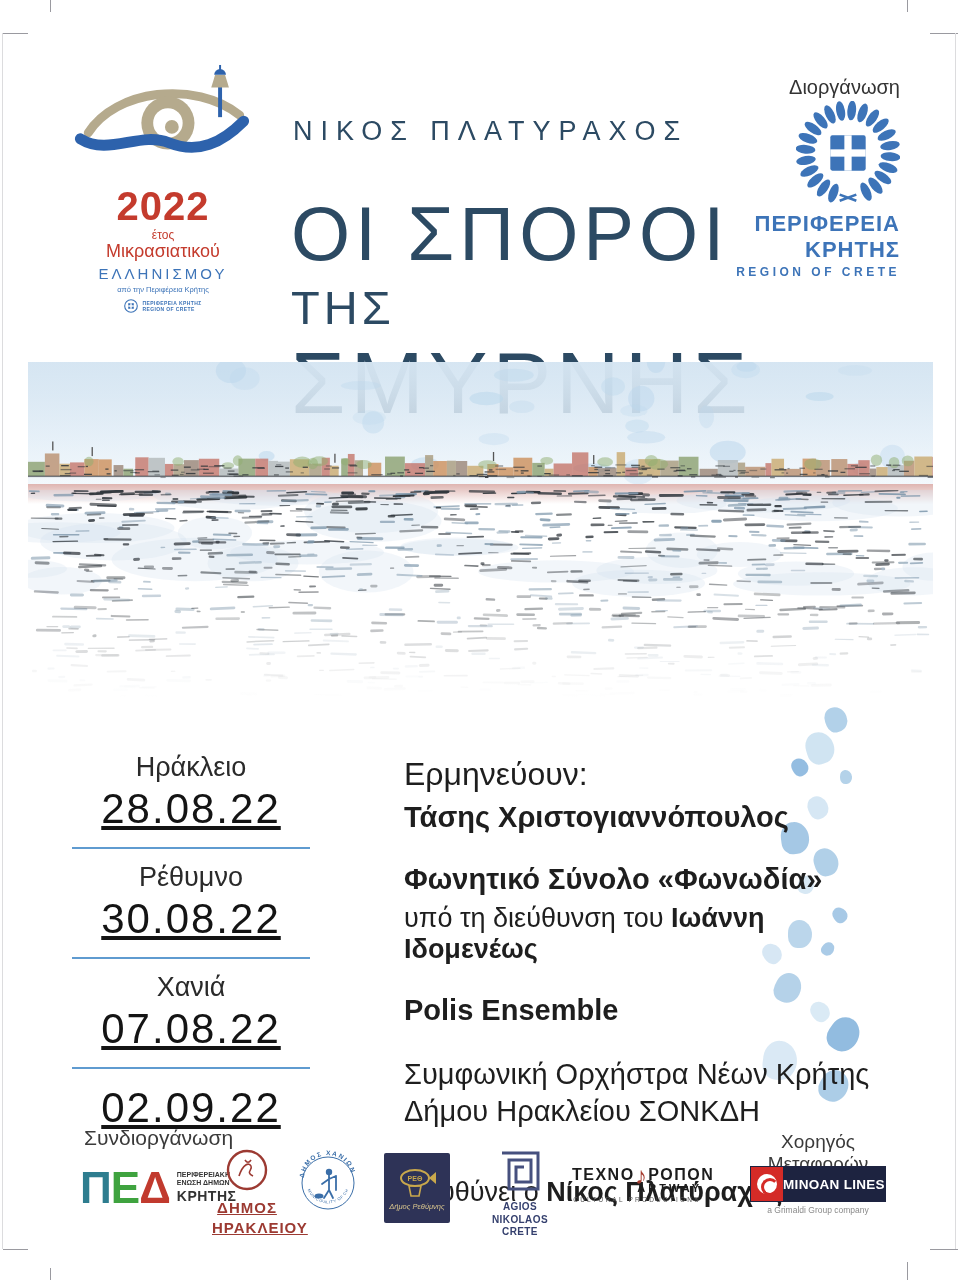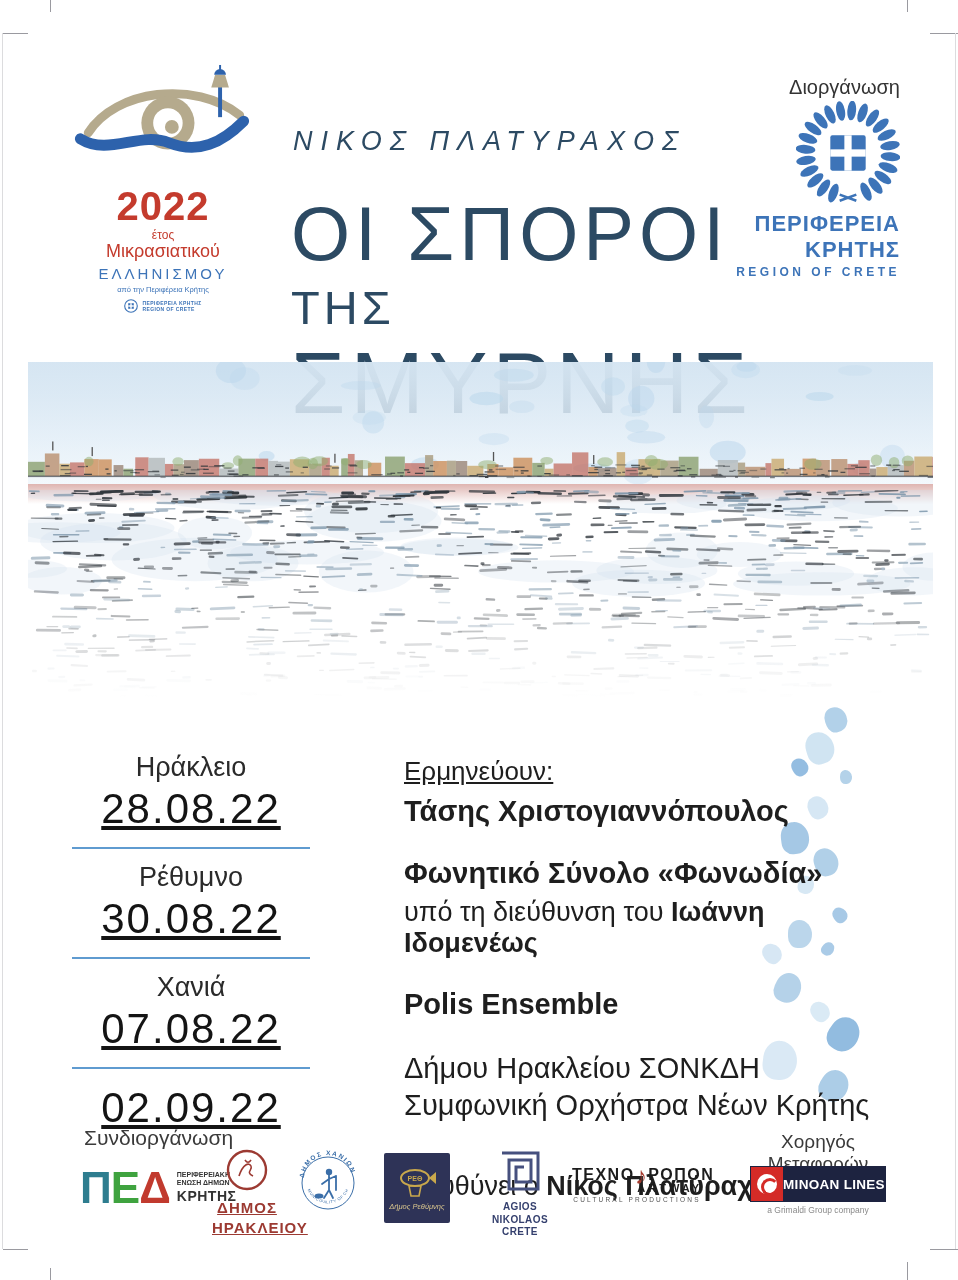--- a/index.html
+++ b/index.html
@@ -14,21 +14,21 @@
   
   .year-logo{left:72px;top:64px;width:182px;text-align:center;}
   .year-num{font-size:40px;font-weight:800;color:#c43b2d;letter-spacing:1px;line-height:1;margin-top:-6px;}
   .year-etos{font-size:12px;color:#c43b2d;margin-top:2px;}
   .year-mikr{font-size:18px;color:#c43b2d;line-height:1.05;}
   .year-ell{font-size:15px;color:#3d74b8;letter-spacing:3px;margin-top:4px;}
   .year-sub{font-size:7.5px;color:#3d74b8;margin-top:3px;}
   .year-mini{display:flex;justify-content:center;align-items:center;gap:4px;margin-top:5px;}
   .year-mini-txt{font-size:5px;color:#3d74b8;text-align:left;line-height:1.2;font-weight:700;letter-spacing:.4px;}
   
-  .composer{left:293px;top:126px;font-size:27px;letter-spacing:8px;color:#2c4a63;font-weight:500;font-style:italic;}
+  .composer{left:293px;top:116px;font-size:27px;letter-spacing:8px;color:#2c4a63;font-weight:500;}
   .title{left:291px;top:196px;color:#2c4a63;line-height:1;}
   .title .t1{font-size:76px;letter-spacing:5px;font-weight:400;}
   .title .t2{font-size:47px;letter-spacing:4px;font-weight:400;margin-top:12px;}
   .title .t3{font-size:88px;letter-spacing:5px;font-weight:400;margin-top:8px;}
   
   .organizer{left:700px;top:76px;width:200px;text-align:right;}
   .org-label{font-size:20px;color:#333;}
   .org-name{font-size:22px;font-weight:800;color:#3d74b8;letter-spacing:1px;margin-top:2px;}
   .org-sub{font-size:12px;font-weight:700;color:#3d74b8;letter-spacing:3.5px;margin-top:2px;}
   
@@ -43,21 +43,21 @@
        background:linear-gradient(180deg,rgba(255,255,255,0),#ffffff 85%);}
   
   .blob{position:absolute;border-radius:52% 60% 55% 45%;}
   
   .schedule{left:72px;top:752px;width:238px;display:flex;flex-direction:column;align-items:center;}
   .sch-city{font-size:27px;color:#2a2a2a;font-weight:400;}
   .sch-date{font-size:42px;color:#141414;font-weight:500;letter-spacing:2px;margin-top:2px;text-decoration:underline;}
   .sch-sep{width:238px;height:2px;background:#5f9bd0;margin:14px 0 13px 0;}
   
   .program{left:404px;top:756px;width:470px;}
-  .p-label{font-size:26px;text-decoration:underline;}
+  .p-label{font-size:32px;}
   .p-name{font-size:29px;font-weight:600;margin-top:8px;}
   .p-choir{font-size:29px;font-weight:700;margin-top:29px;}
   .p-dir{font-size:27px;margin-top:7px;}
   .p-dir b{font-weight:700;}
   .p-ens{font-size:29px;font-weight:700;margin-top:29px;}
   .p-orch{font-size:29px;font-weight:500;margin-top:29px;line-height:1.28;}
   .p-cond{font-size:27px;margin-top:47px;}
   .p-cond b{font-weight:700;}
   
   .coorg-label{left:84px;top:1126px;font-size:21px;color:#3a3a3a;}
@@ -1399,22 +1399,22 @@
   </div>
 </div>
 
 <div class="abs program">
   <div class="p-label">Ερμηνεύουν:</div>
   <div class="p-name">Τάσης Χριστογιαννόπουλος</div>
   <div class="p-choir">Φωνητικό Σύνολο «Φωνωδία»</div>
   <div class="p-dir"><span>υπό τη διεύθυνση του </span><b>Ιωάννη Ιδομενέως</b></div>
   <div class="p-ens">Polis Ensemble</div>
   <div class="p-orch">
+    <div>Συμφωνική Ορχήστρα Νέων Κρήτης</div>
     <div>Δήμου Ηρακλείου ΣΟΝΚΔΗ</div>
-    <div>Συμφωνική Ορχήστρα Νέων Κρήτης</div>
   </div>
   <div class="p-cond"><span>Διευθύνει ο </span><b>Νίκος Πλατύραχος</b></div>
 </div>
 
 <div class="abs coorg-label">Συνδιοργάνωση</div>
 <div class="abs sponsor-label">Χορηγός Μεταφορών</div>
 
 <div class="logo ped">
   <div class="ped-letters"><span class="ped-p">Π</span><span class="ped-e">Ε</span><span class="ped-d">Δ</span></div>
   <div class="ped-txt">

